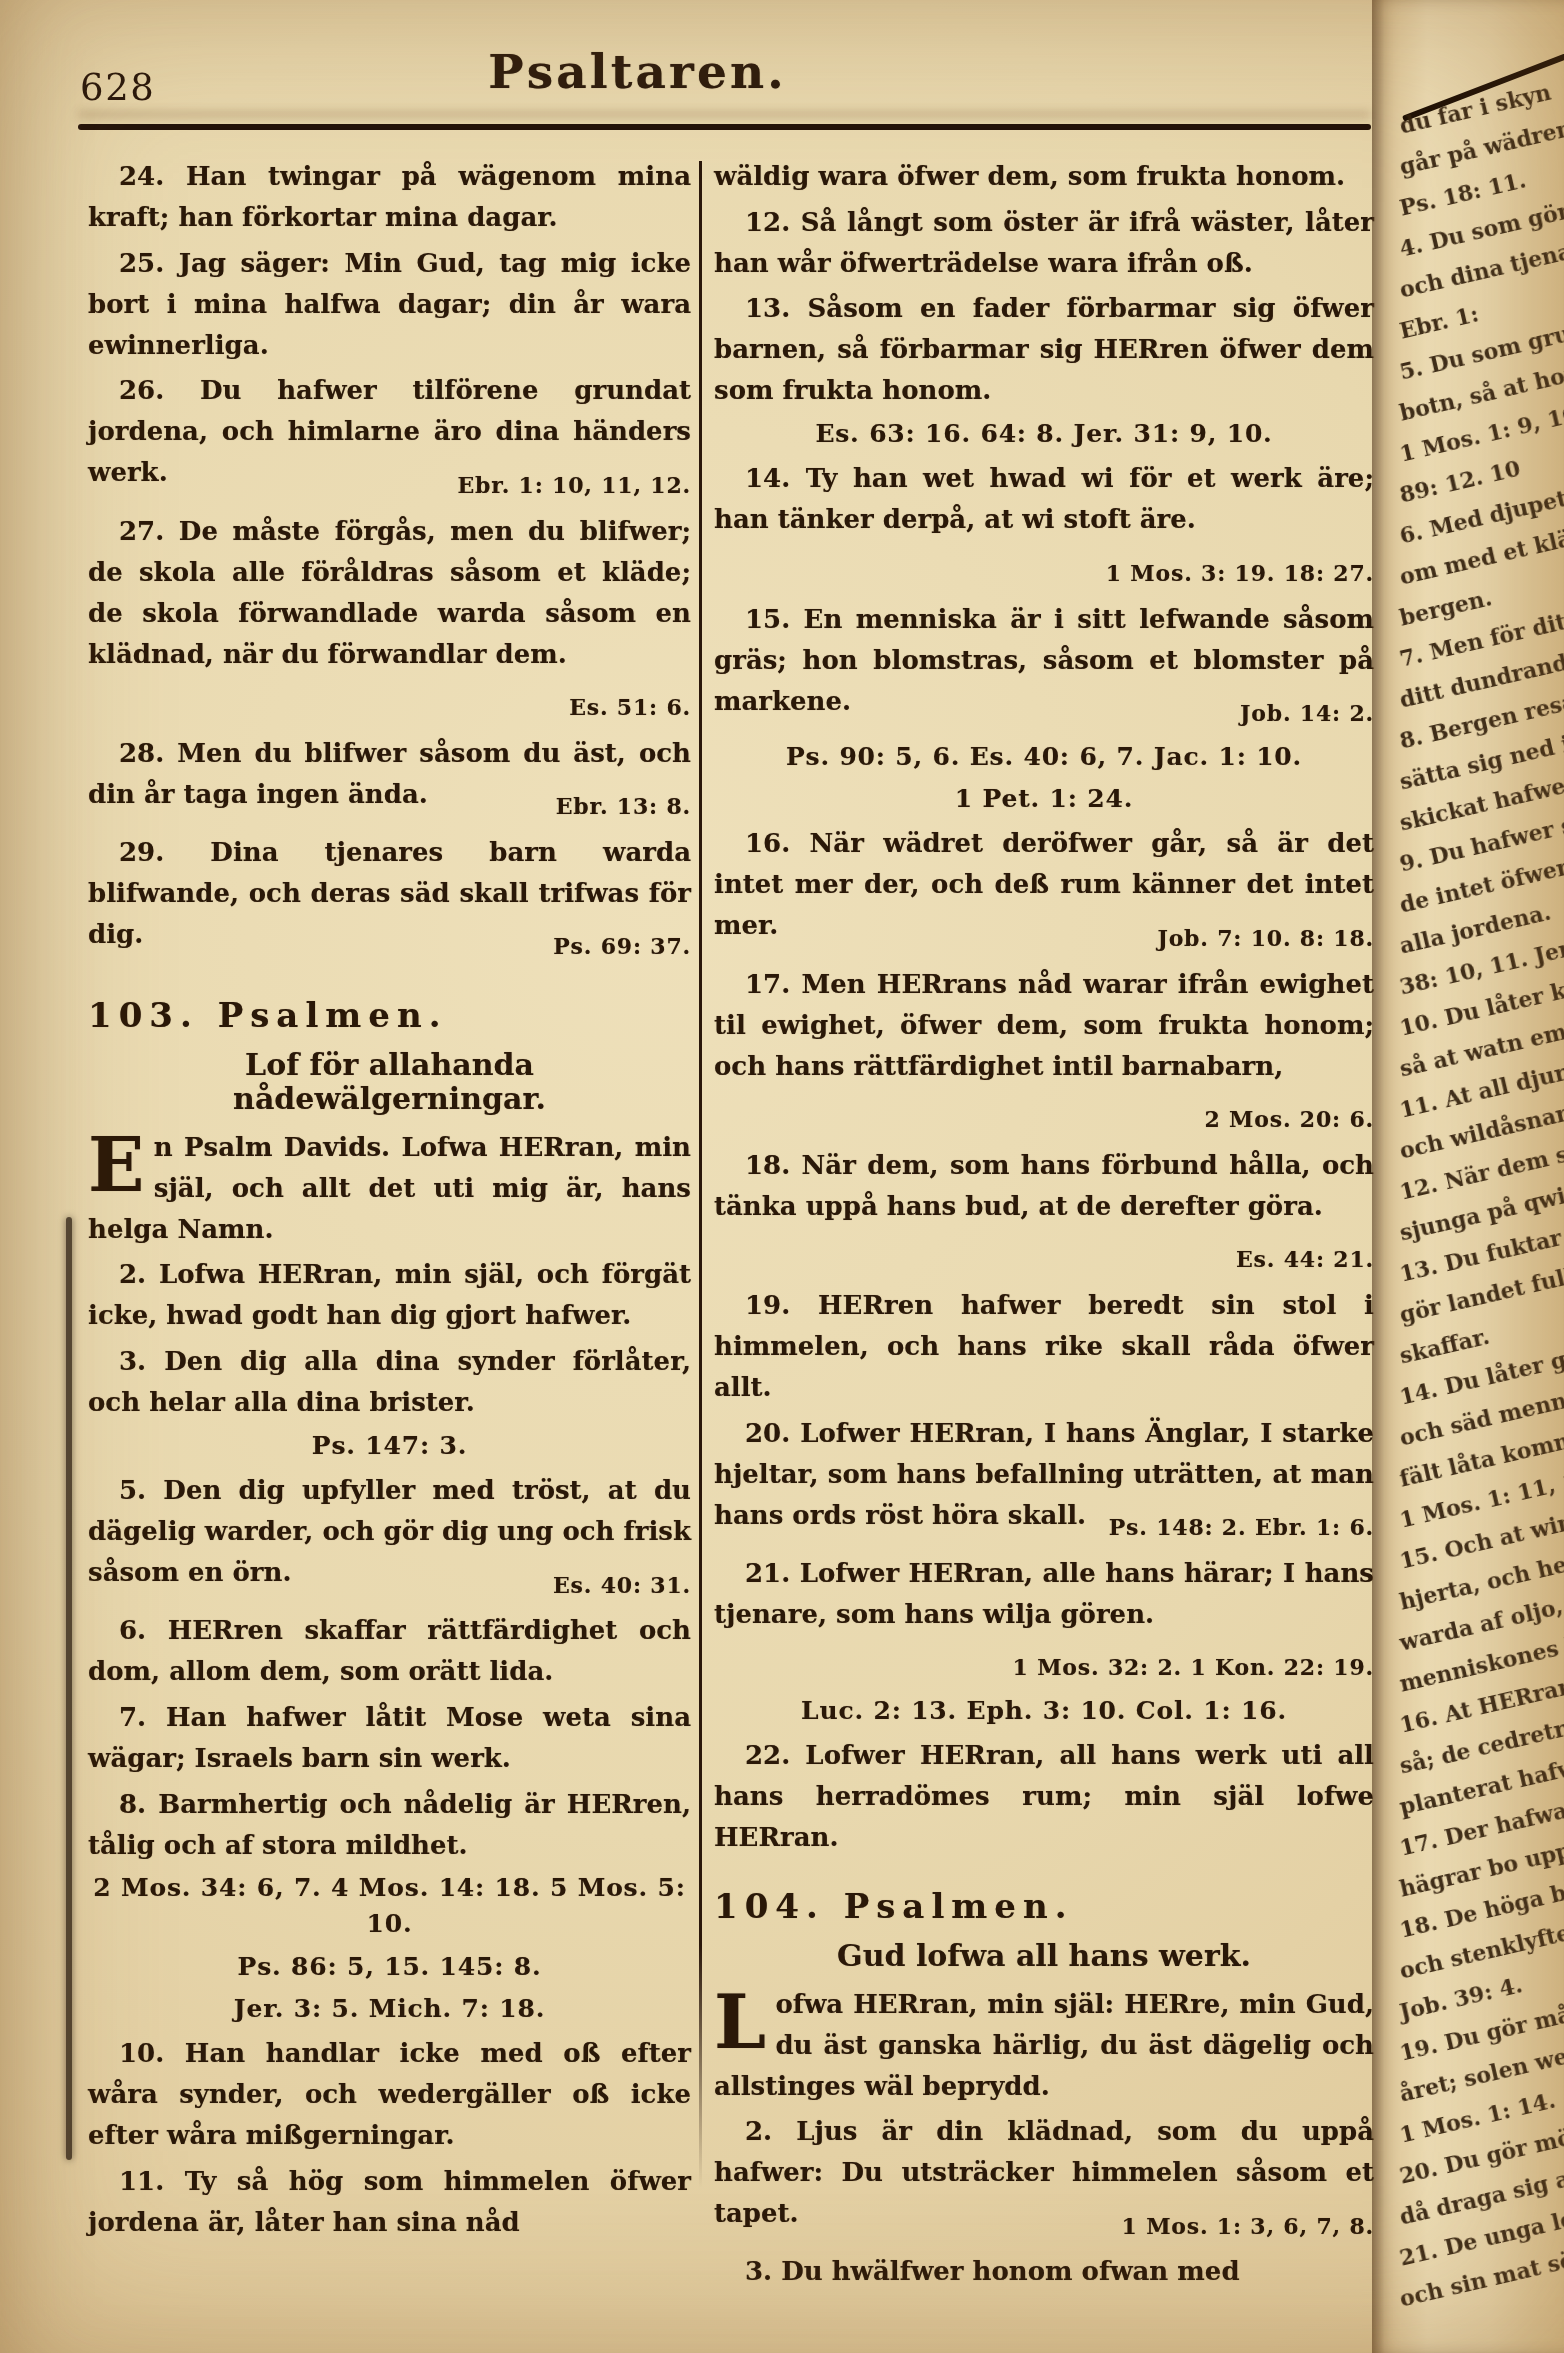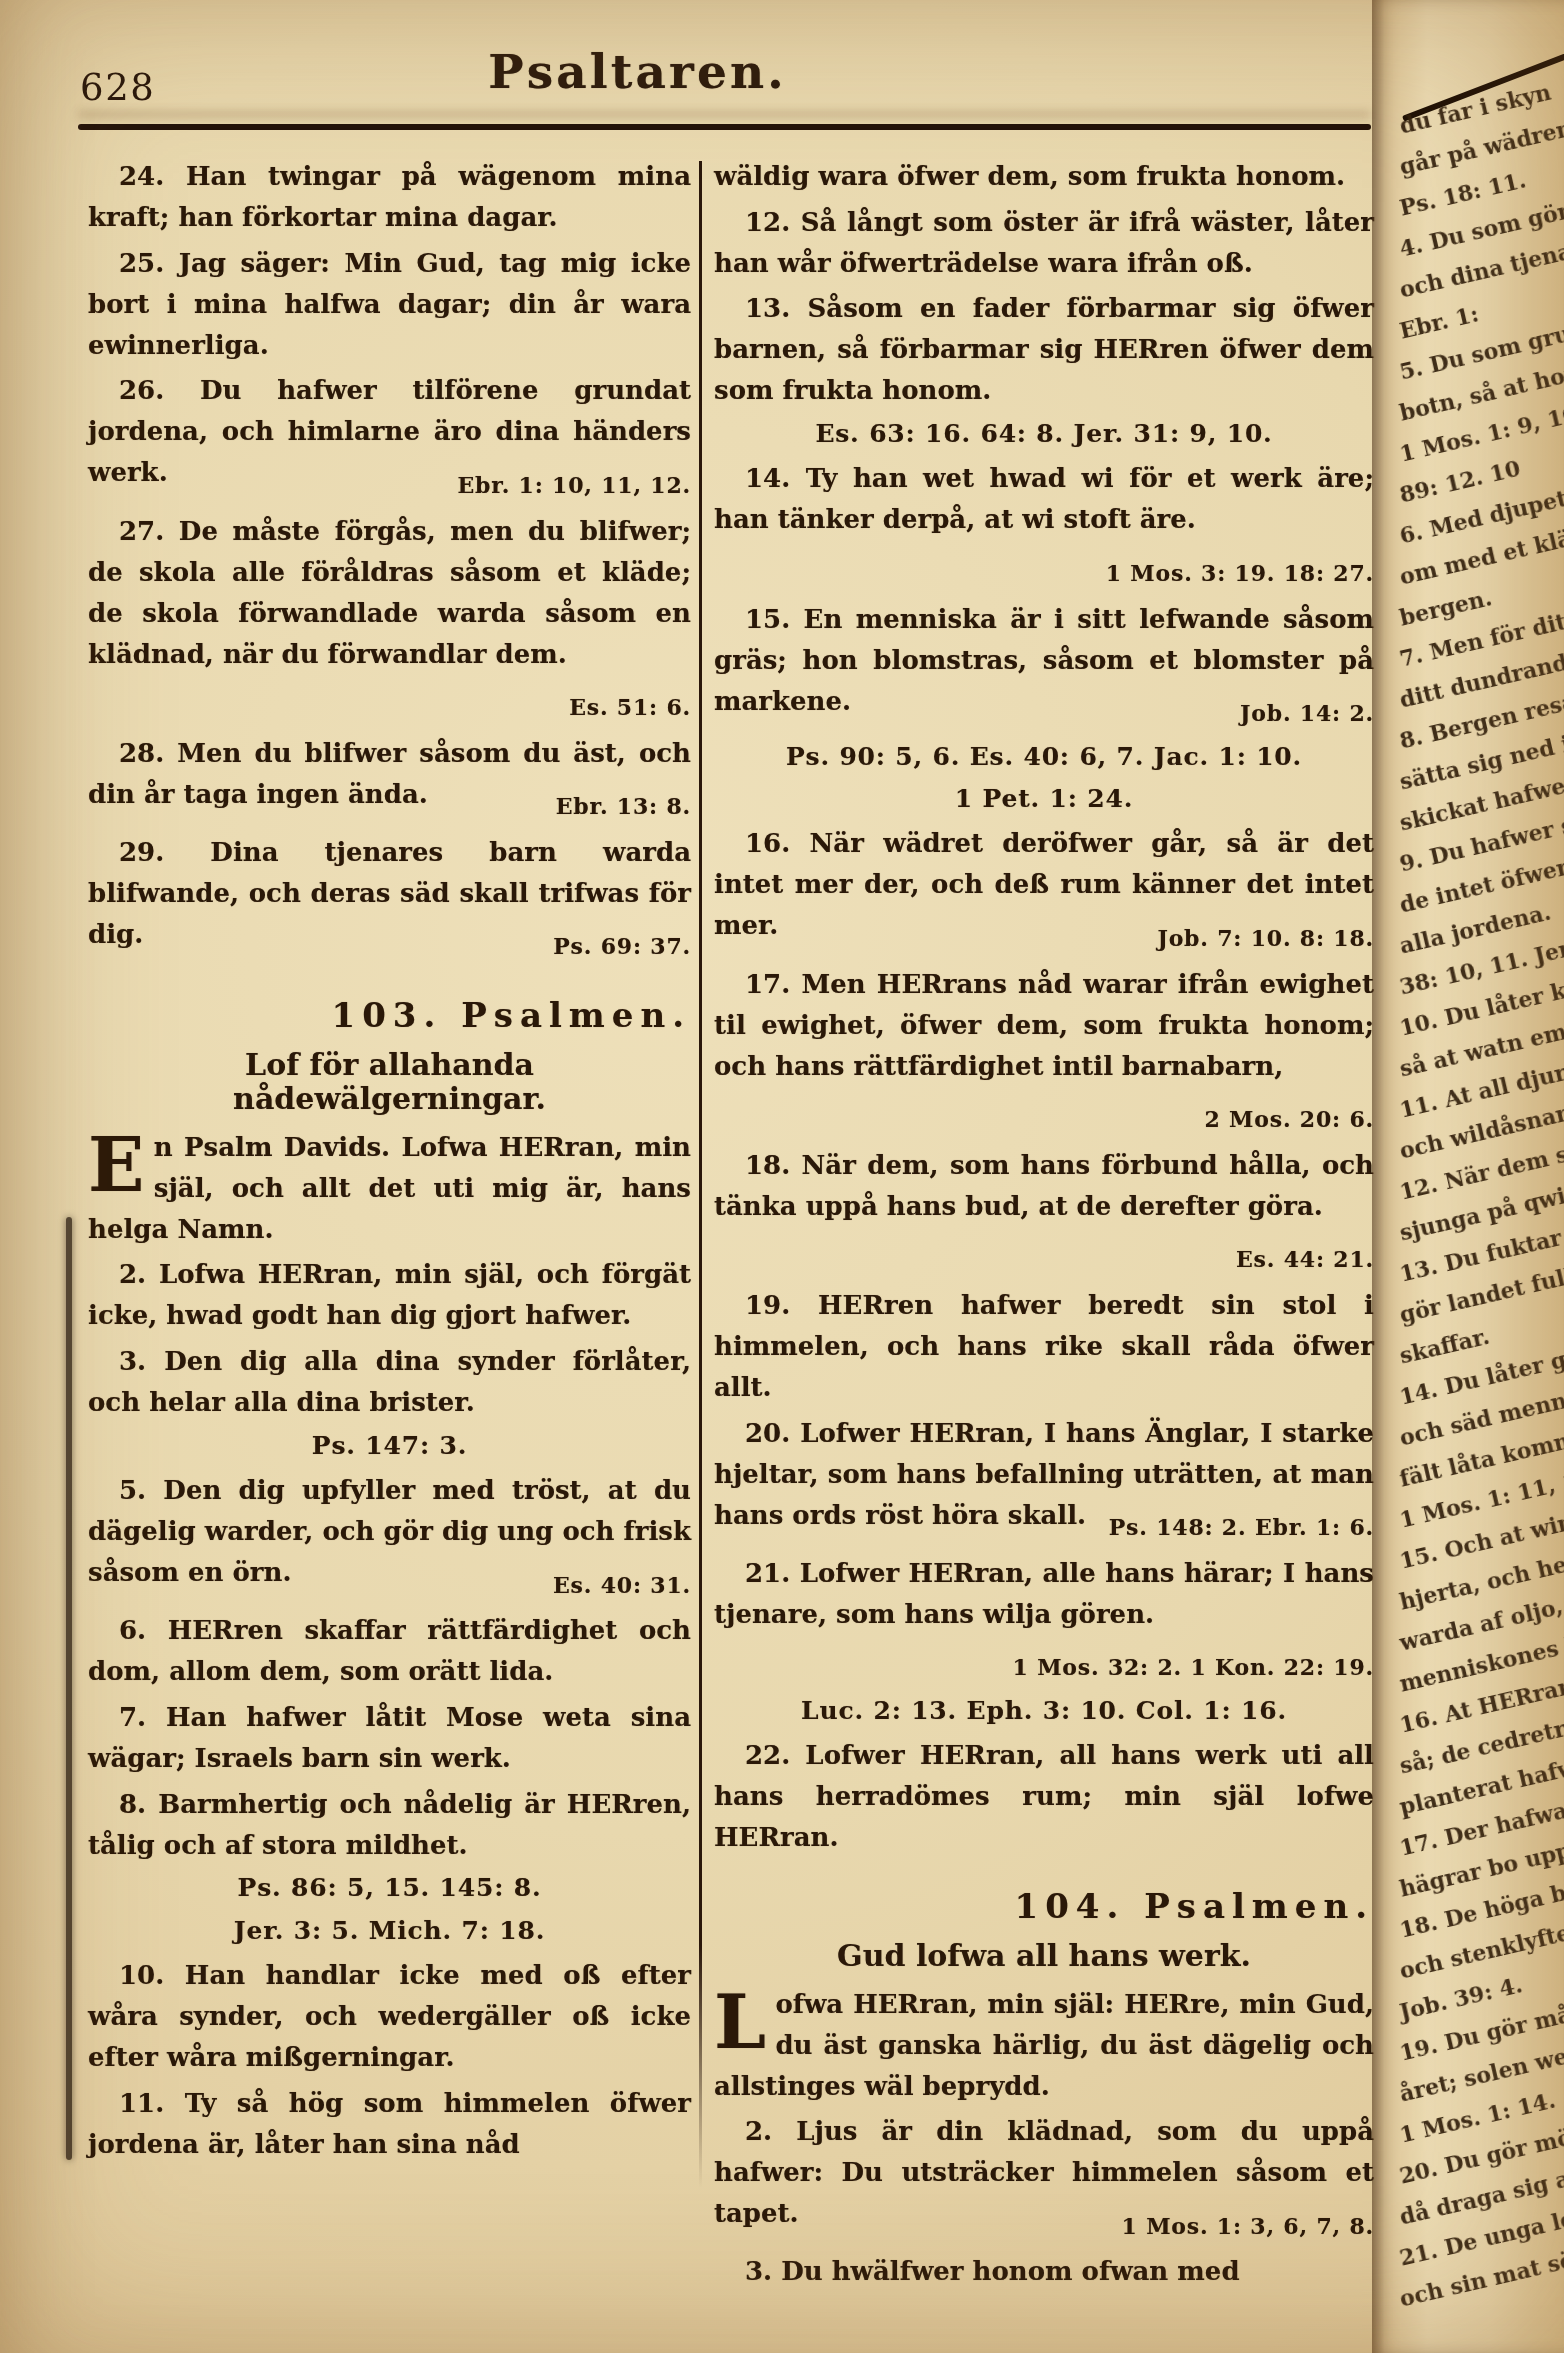--- a/index.html
+++ b/index.html
@@ -22,21 +22,21 @@
   .col-right{left:714px;width:660px;}
   .blk{font-size:26px;font-weight:700;line-height:41px;text-align:justify;margin:0 0 4.7px 0;
     text-shadow:0 0 0.8px rgba(42,24,8,.42);}
   .blk::after{content:"";display:block;clear:both;}
   .verse{text-indent:31px;}
   .cont{text-indent:0;}
   .intro{text-indent:0;}
   .cap{float:left;font-size:74px;line-height:64px;padding:6.3px 9.4px 0 0;font-weight:700;}
   .vref{float:right;font-size:22px;font-weight:700;letter-spacing:0.8px;padding:12.5px 0 0 17px;text-indent:0;}
   .refline{text-align:center;font-size:25px;line-height:36px;text-indent:0;margin:0 0 6.3px;letter-spacing:0.8px;}
-  .heading{text-align:right;font-size:34px;letter-spacing:7px;line-height:49px;margin:23.5px 0 7.8px;text-indent:0;}
+  .heading{text-align:left;font-size:34px;letter-spacing:7px;line-height:49px;margin:23.5px 0 7.8px;text-indent:0;}
   .subtitle{text-align:center;font-size:30px;line-height:34px;margin:0 0 11px;text-indent:0;}
   .edge{position:absolute;right:0;top:0;width:192px;height:2354px;overflow:hidden;
     background:linear-gradient(90deg, rgba(70,40,12,.30) 0px, #ddc698 12.5px, #ecdcb4 55px, #e8d6ac 117px, #dcc391 192px);
     box-shadow:inset 12.5px 0 19px -6.3px rgba(60,32,8,.45);}
   .edge-rule{position:absolute;left:23.5px;top:78px;width:211px;height:5.5px;background:#1d0f05;
     transform:rotate(-21deg);border-radius:2.3px;}
   .edge-text{position:absolute;left:28px;top:106px;width:313px;}
   .frag{font-size:22px;font-weight:700;line-height:41px;color:rgba(48,30,12,.92);white-space:nowrap;
     transform:rotate(-13deg);transform-origin:0 50%;filter:blur(0.3px);
     font-family:"DejaVu Serif","Liberation Serif",serif;}
@@ -60,20 +60,21 @@
       <div class="blk heading">103. Psalmen.</div>
       <div class="blk subtitle">Lof för allahanda nådewälgerningar.</div>
       <div class="blk intro"><span class="cap">E</span>n Psalm Davids. Lofwa HERran, min själ, och allt det uti mig är, hans helga Namn.</div>
       <div class="blk verse">2. Lofwa HERran, min själ, och förgät icke, hwad godt han dig gjort hafwer.</div>
       <div class="blk verse">3. Den dig alla dina synder förlåter, och helar alla dina brister.</div>
       <div class="blk refline">Ps. 147: 3.</div>
       <div class="blk verse">5. Den dig upfyller med tröst, at du dägelig warder, och gör dig ung och frisk såsom en örn.<span class="vref">Es. 40: 31.</span></div>
       <div class="blk verse">6. HERren skaffar rättfärdighet och dom, allom dem, som orätt lida.</div>
       <div class="blk verse">7. Han hafwer låtit Mose weta sina wägar; Israels barn sin werk.</div>
       <div class="blk verse">8. Barmhertig och nådelig är HERren, tålig och af stora mildhet.</div>
+      <div class="blk refline">2 Mos. 34: 6, 7.  4 Mos. 14: 18.  5 Mos. 5: 10.</div>
       <div class="blk refline">Ps. 86: 5, 15.  145: 8.</div>
       <div class="blk refline">Jer. 3: 5.  Mich. 7: 18.</div>
       <div class="blk verse">10. Han handlar icke med oß efter wåra synder, och wedergäller oß icke efter wåra mißgerningar.</div>
       <div class="blk verse">11. Ty så hög som himmelen öfwer jordena är, låter han sina nåd</div>
     </div>
   <div class="col col-right">
       <div class="blk cont">wäldig wara öfwer dem, som frukta honom.</div>
       <div class="blk verse">12. Så långt som öster är ifrå wäster, låter han wår öfwerträdelse wara ifrån oß.</div>
       <div class="blk verse">13. Såsom en fader förbarmar sig öfwer barnen, så förbarmar sig HERren öfwer dem som frukta honom.</div>
       <div class="blk refline">Es. 63: 16.  64: 8.  Jer. 31: 9, 10.</div>

